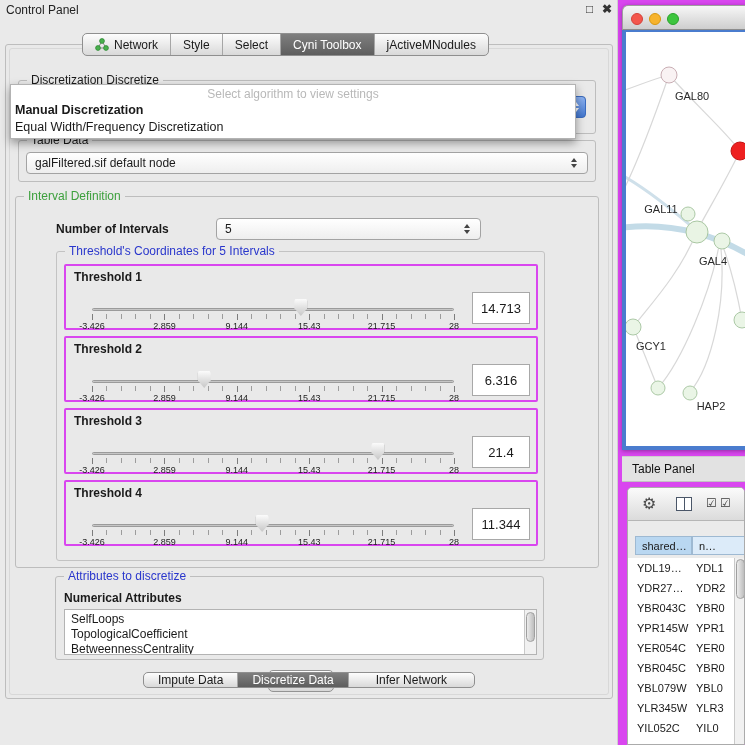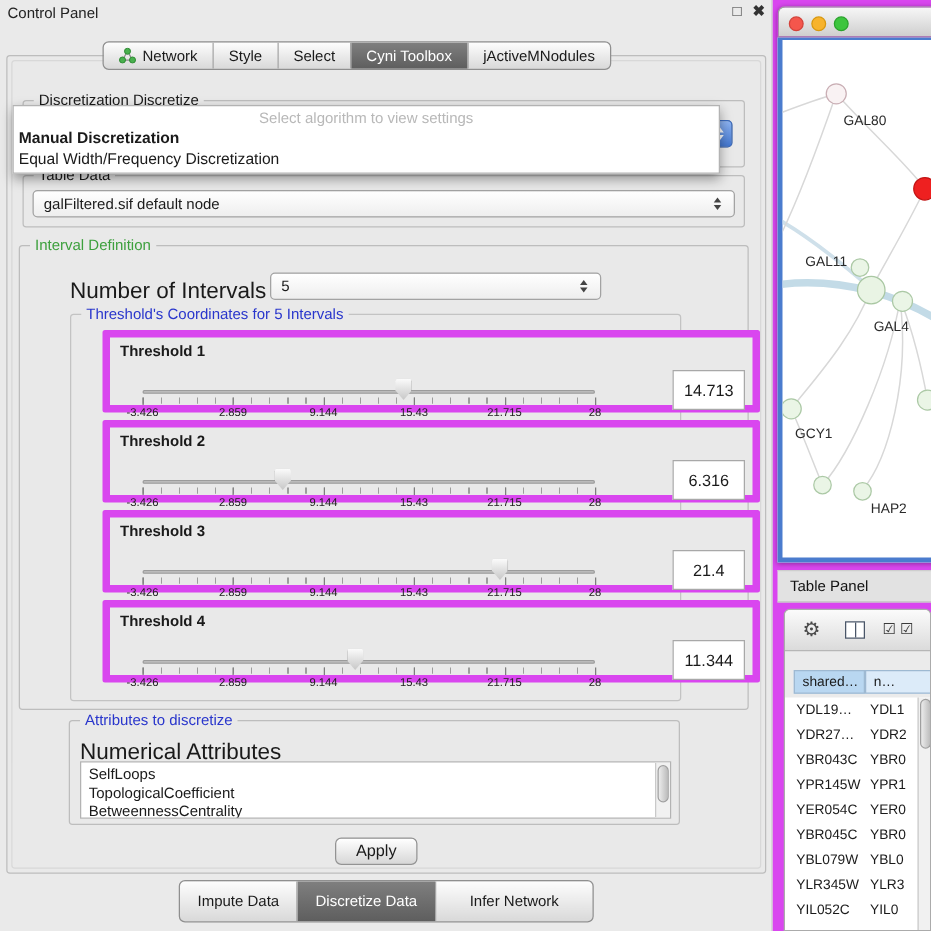--- a/index.html
+++ b/index.html
@@ -27,22 +27,22 @@
   .arrows-gray .up{border-bottom:4px solid #444}
   .arrows-gray .dn{border-top:4px solid #444}
   .blue-btn{position:absolute;right:-1px;top:-1px;width:20px;height:22px;border-radius:0 4px 4px 0;background:linear-gradient(#8db3f2,#4377cf);border:1px solid #3b6cc0;display:flex;flex-direction:column;align-items:center;justify-content:center;gap:2px}
   .blue-btn i{display:block;width:0;height:0;border-left:3.5px solid transparent;border-right:3.5px solid transparent}
   .blue-btn .up{border-bottom:4px solid #fff}
   .blue-btn .dn{border-top:4px solid #fff}
   .overlay{position:absolute;left:10px;top:84px;width:566px;background:#fff;border:1px solid #b3b3b3;box-shadow:0 4px 9px rgba(0,0,0,.38);z-index:40;padding-bottom:2px}
   .overlay .ph{font-size:12px;color:#b8b8b8;text-align:center;padding:2px 0 1px}
   .overlay .opt{font-size:12.5px;line-height:15px;padding:1px 0 1px 4px}
   .overlay .opt.b{font-weight:bold}
-  .bold12{font-size:18px;font-weight:normal}
-  .thr-block{position:absolute;left:25px;width:526px;height:66px;border:6px solid #d946ef;border-radius:2px;background:#e9e9e9}
+  .bold12{font-size:12px;font-weight:bold}
+  .thr-block{position:absolute;left:7px;width:474px;height:66px;border:2px solid #d946ef;border-radius:2px;background:#e9e9e9}
   .thr-label{position:absolute;left:8px;top:4px;font-size:12px;font-weight:bold}
   .slider{position:absolute;left:26px;top:28px;width:362px;height:38px}
   .track{position:absolute;left:0;top:14px;width:362px;height:3px;background:#c6c6c6;border:1px solid #9b9b9b;border-radius:2px}
   .ticks{position:absolute;left:0;top:20px;width:362px;height:5px;background:repeating-linear-gradient(to right,#9c9c9c 0 1px,transparent 1px 14.48px)}
   .majors span{position:absolute;top:20px;width:1px;height:6px;background:#7d7d7d}
   .scale span{position:absolute;top:27px;font-size:9px;color:#222;transform:translateX(-50%);white-space:nowrap}
   .thumb{position:absolute;top:5px;width:13px;height:17px;background:linear-gradient(#fbfbfb,#c7c7c7);clip-path:polygon(8% 0,92% 0,100% 12%,100% 55%,50% 100%,0 55%,0 12%);filter:drop-shadow(0 0 1px #777)}
   .value-box{position:absolute;right:6px;top:26px;width:58px;height:32px;background:#fff;border:1px solid #a8a8a8;font-size:13px;display:flex;align-items:center;justify-content:center}
   .list{position:absolute;background:#fff;border:1px solid #b3b3b3;overflow:hidden}
   .list .item{font-size:12px;line-height:15px;padding-left:6px}
@@ -267,21 +267,21 @@
       <div class="item">TopologicalCoefficient</div>
       <div class="item">BetweennessCentrality</div>
       <div class="vscroll">
         <div class="vthumb" style="top:2px;height:30px"></div>
       </div>
     </div>
   </div>
 
   <div class="abs apply-btn">Apply</div>
 
-  <div class="tabbar" style="left:143px;top:704px;height:34px">
+  <div class="tabbar" style="left:143px;top:672px;height:16px">
     <div class="tab" style="padding:0 14px">
         <span>Impute Data</span>
       </div>
     <div class="tab sel" style="padding:0 14px">
         <span>Discretize Data</span>
       </div>
     <div class="tab" style="padding:0 27px">
         <span>Infer Network</span>
       </div>
   </div>

